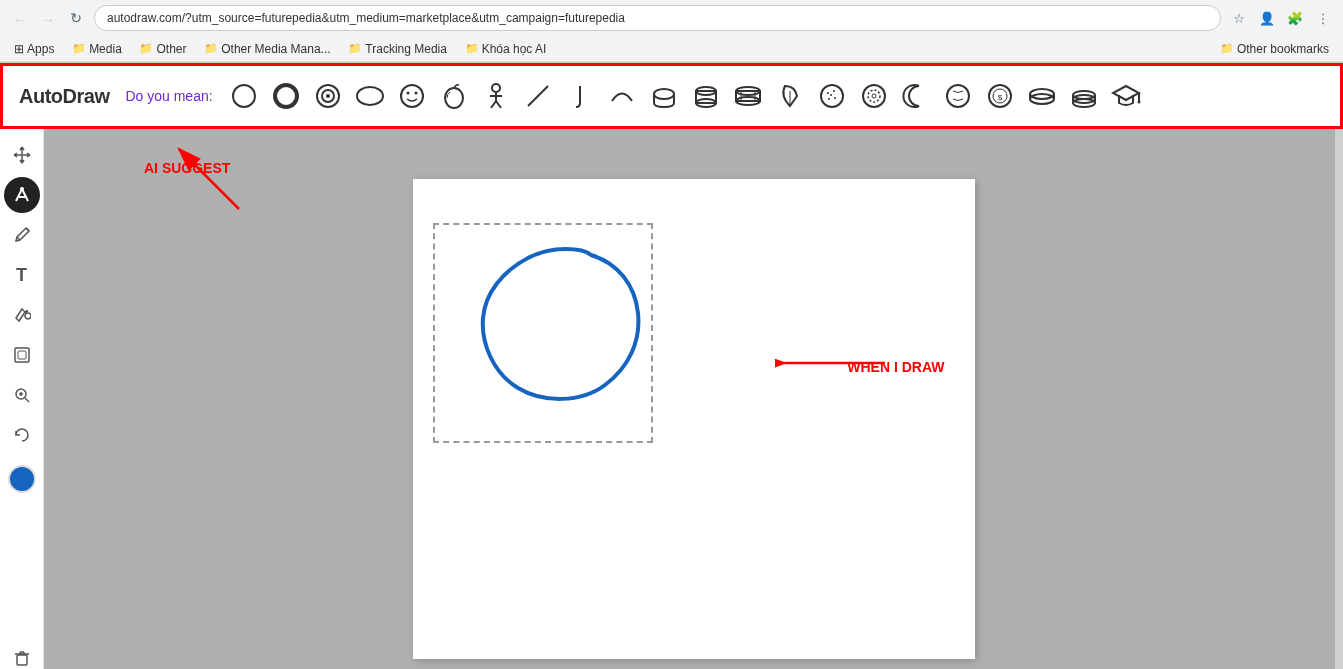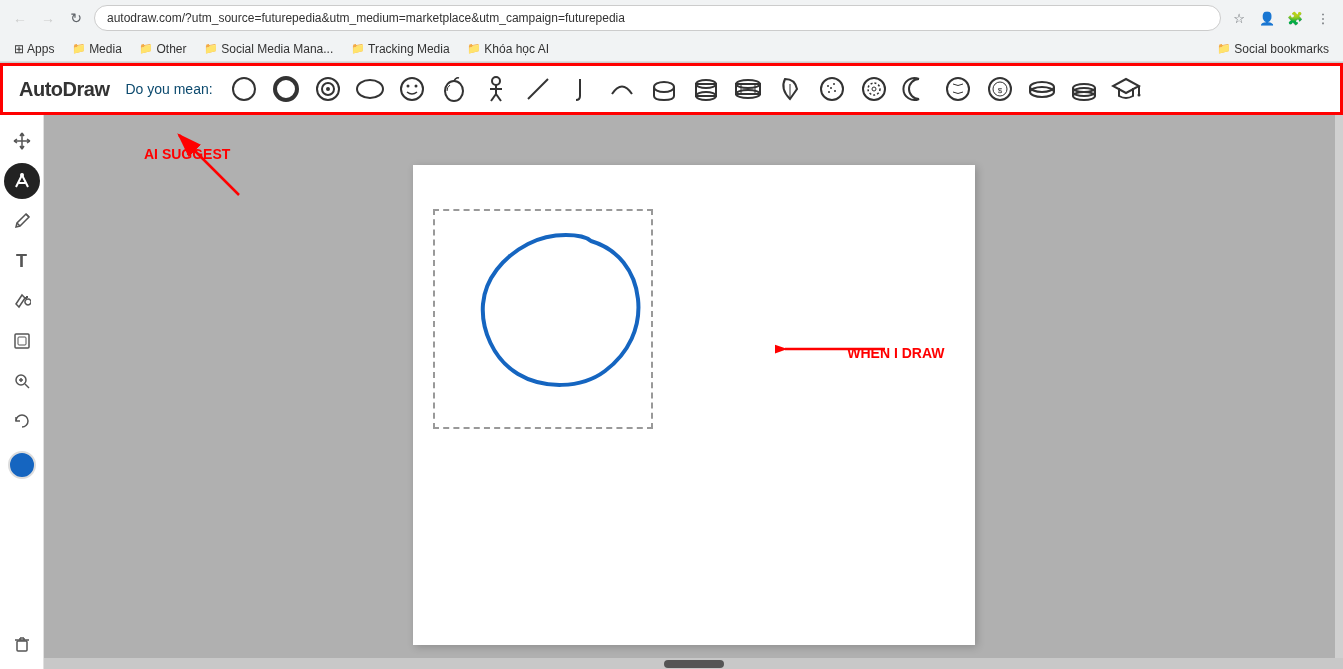--- a/index.html
+++ b/index.html
@@ -112,39 +112,39 @@
 
     .other-bookmarks {
       margin-left: auto;
     }
 
     
     .autodraw-header {
       display: flex;
       align-items: center;
       padding: 0 16px;
-      height: 52px;
+      height: 66px;
       background: white;
       border-bottom: 1px solid #e0e0e0;
       border: 3px solid red;
       position: relative;
       z-index: 10;
     }
 
     .autodraw-logo {
       font-size: 20px;
       font-weight: bold;
       color: #333;
       margin-right: 16px;
       letter-spacing: -0.5px;
     }
 
     .do-you-mean {
       font-size: 14px;
-      color: #0c4a6e;
+      color: #6d28d9;
       margin-right: 12px;
     }
 
     .suggestions-container {
       display: flex;
       align-items: center;
       gap: 4px;
       flex: 1;
       overflow: hidden;
     }
@@ -288,33 +288,33 @@
     <div class="bookmark-item">
       <span class="bookmark-icon">📁</span>
       <span>Media</span>
     </div>
     <div class="bookmark-item">
       <span class="bookmark-icon">📁</span>
       <span>Other</span>
     </div>
     <div class="bookmark-item">
       <span class="bookmark-icon">📁</span>
-      <span>Social Media Mana...</span>
+      <span>Other Media Mana...</span>
     </div>
     <div class="bookmark-item">
       <span class="bookmark-icon">📁</span>
       <span>Tracking Media</span>
     </div>
     <div class="bookmark-item">
       <span class="bookmark-icon">📁</span>
       <span>Khóa học AI</span>
     </div>
     <div class="bookmark-item other-bookmarks">
       <span class="bookmark-icon">📁</span>
-      <span>Social bookmarks</span>
+      <span>Other bookmarks</span>
     </div>
   </div>
 </div>
 
 <div class="autodraw-header">
   <span class="autodraw-logo">AutoDraw</span>
   <span class="do-you-mean">Do you mean:</span>
   <div class="suggestions-container">
 
     <div class="suggestion-item">

